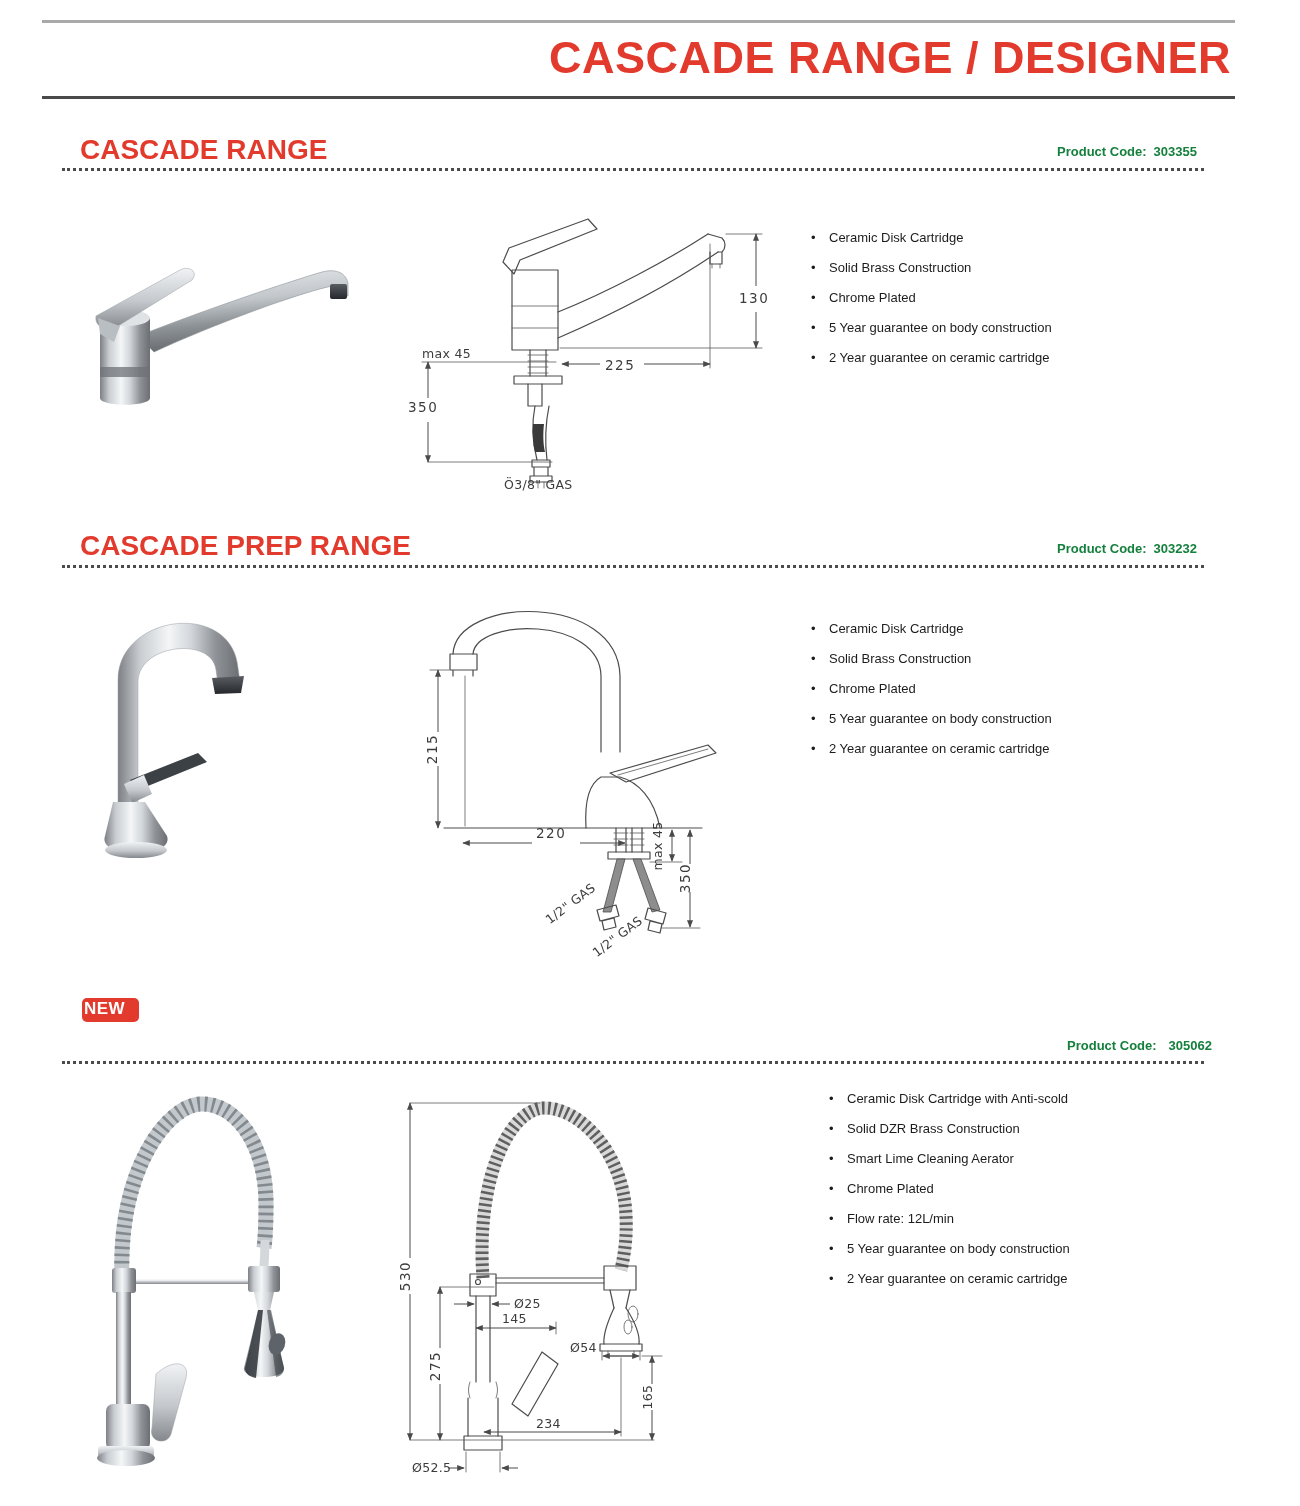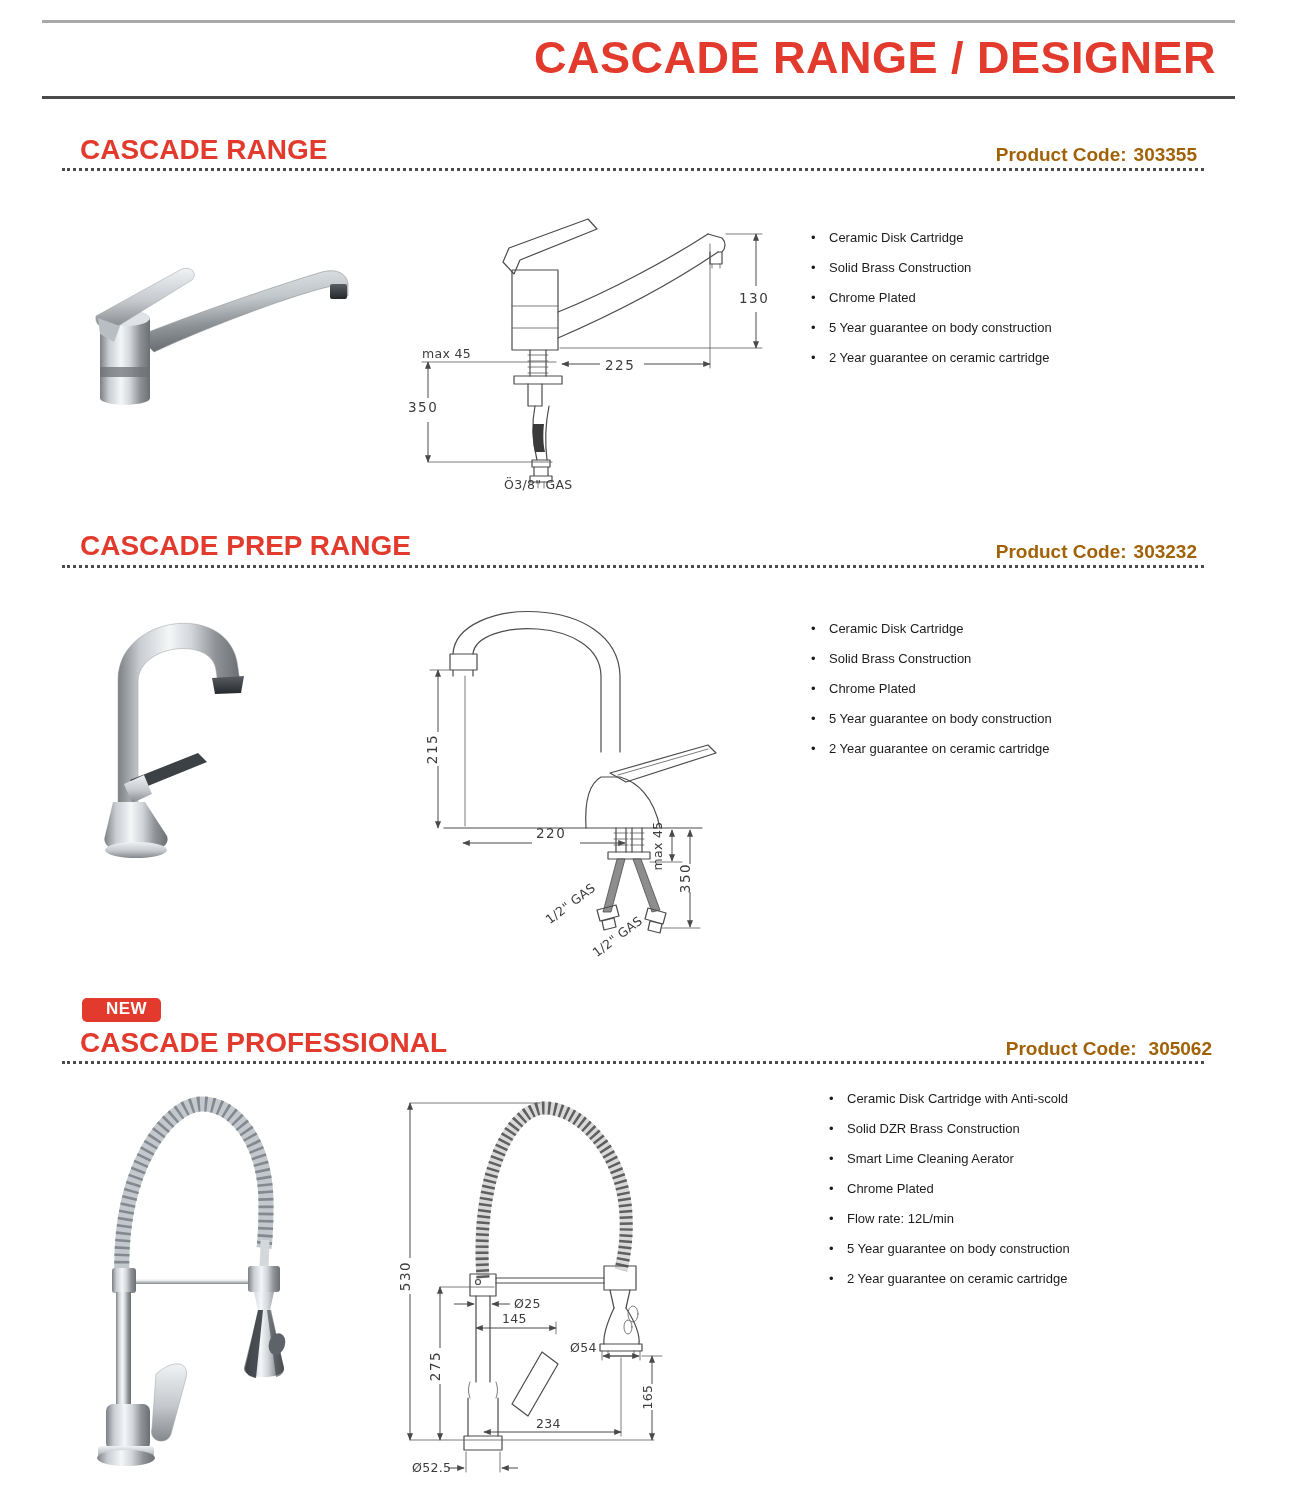--- a/index.html
+++ b/index.html
@@ -3,31 +3,31 @@
 <meta charset="utf-8">
 <style>
   html,body{margin:0;padding:0;background:#ffffff;}
   body{font-family:"Liberation Sans",sans-serif;color:#161616;}
   .page{position:relative;width:1300px;height:1506px;margin:0 auto;background:#ffffff;overflow:hidden;}
   .abs{position:absolute;}
 
   
   .rule-top{left:42px;top:20px;width:1193px;height:3px;background:#a9a9a9;}
   .rule-dark{left:42px;top:96px;width:1193px;height:3px;background:#4a4a4a;}
-  .page-title{top:32px;right:84px;margin:0;font-size:45px;font-weight:bold;letter-spacing:.5px;color:#e23a2c;white-space:nowrap;}
+  .page-title{top:32px;right:69px;margin:0;font-size:45px;font-weight:bold;letter-spacing:.5px;color:#e23a2c;white-space:nowrap;}
 
   
   .sec-title{margin:0;font-size:28px;font-weight:bold;color:#e23a2c;white-space:nowrap;}
-  .pcode{margin:0;font-size:19px;font-weight:bold;color:#a16207;white-space:nowrap;}
+  .pcode{margin:0;font-size:13px;font-weight:bold;color:#15803d;white-space:nowrap;}
   .pcode .val{margin-left:7px;}
   .dotted{height:0;border-bottom:3px dotted #4b4b4b;}
 
   
   .badge{left:82px;top:998px;background:#e23a2c;color:#ffffff;font-weight:bold;font-size:17px;
-         padding:1px 14px 3px 24px;border-radius:5px;letter-spacing:.5px;}
+         padding:1px 14px 3px 2px;border-radius:5px;letter-spacing:.5px;}
 
   
   .features{list-style:none;margin:0;padding:0;width:480px;}
   .features li{position:relative;padding-left:19px;font-size:13px;line-height:30px;color:#1c1c1c;}
   .features li::before{content:"\2022";position:absolute;left:1px;top:0;}
 
   
   .ln{fill:none;stroke:#4c4c4c;stroke-width:1.2;stroke-linejoin:round;stroke-linecap:round;}
   .tn{fill:none;stroke:#5a5a5a;stroke-width:0.8;stroke-linecap:round;}
   .dim{fill:none;stroke:#4a4a4a;stroke-width:1;marker-start:url(#arr);marker-end:url(#arr);}
@@ -186,21 +186,20 @@
 
   <ul class="abs features" style="left:810px;top:614px;">
     <li>Ceramic Disk Cartridge</li>
     <li>Solid Brass Construction</li>
     <li>Chrome Plated</li>
     <li>5 Year guarantee on body construction</li>
     <li>2 Year guarantee on ceramic cartridge</li>
   </ul>
 
   <div class="abs badge">NEW</div>
-  <h2 class="abs sec-title" style="left:80px;top:1027px;">CASCADE PROFESSIONAL</h2>
   <p class="abs pcode" style="right:88px;top:1038px;text-align:right;"><span>Product Code:</span><span class="val" style="margin-left:12px;">305062</span></p>
   <div class="abs dotted" style="left:62px;top:1061px;width:1142px;"></div>
 
   <svg class="abs" style="left:70px;top:1082px;" width="260" height="420" viewBox="0 0 260 420">
     <path d="M52,196 C48,86 98,24 130,22 C164,20 196,60 196,122 C196,146 195,158 194,166" fill="none" stroke="#c3c8cd" stroke-width="15"></path>
     <path d="M52,196 C48,86 98,24 130,22 C164,20 196,60 196,122 C196,146 195,158 194,166" fill="none" stroke="#82898f" stroke-width="15" stroke-dasharray="2.6 4.6"></path>
     <path d="M195,158 C195,172 194,184 193,200" fill="none" stroke="#d5d8da" stroke-width="9"></path>
     <rect x="58" y="197" width="130" height="5" fill="url(#gSoft)"></rect>
     <rect x="58" y="197" width="130" height="1.6" fill="#f4f6f7"></rect>
     <rect x="42" y="186" width="24" height="25" rx="3" fill="url(#gPipe)"></rect>

